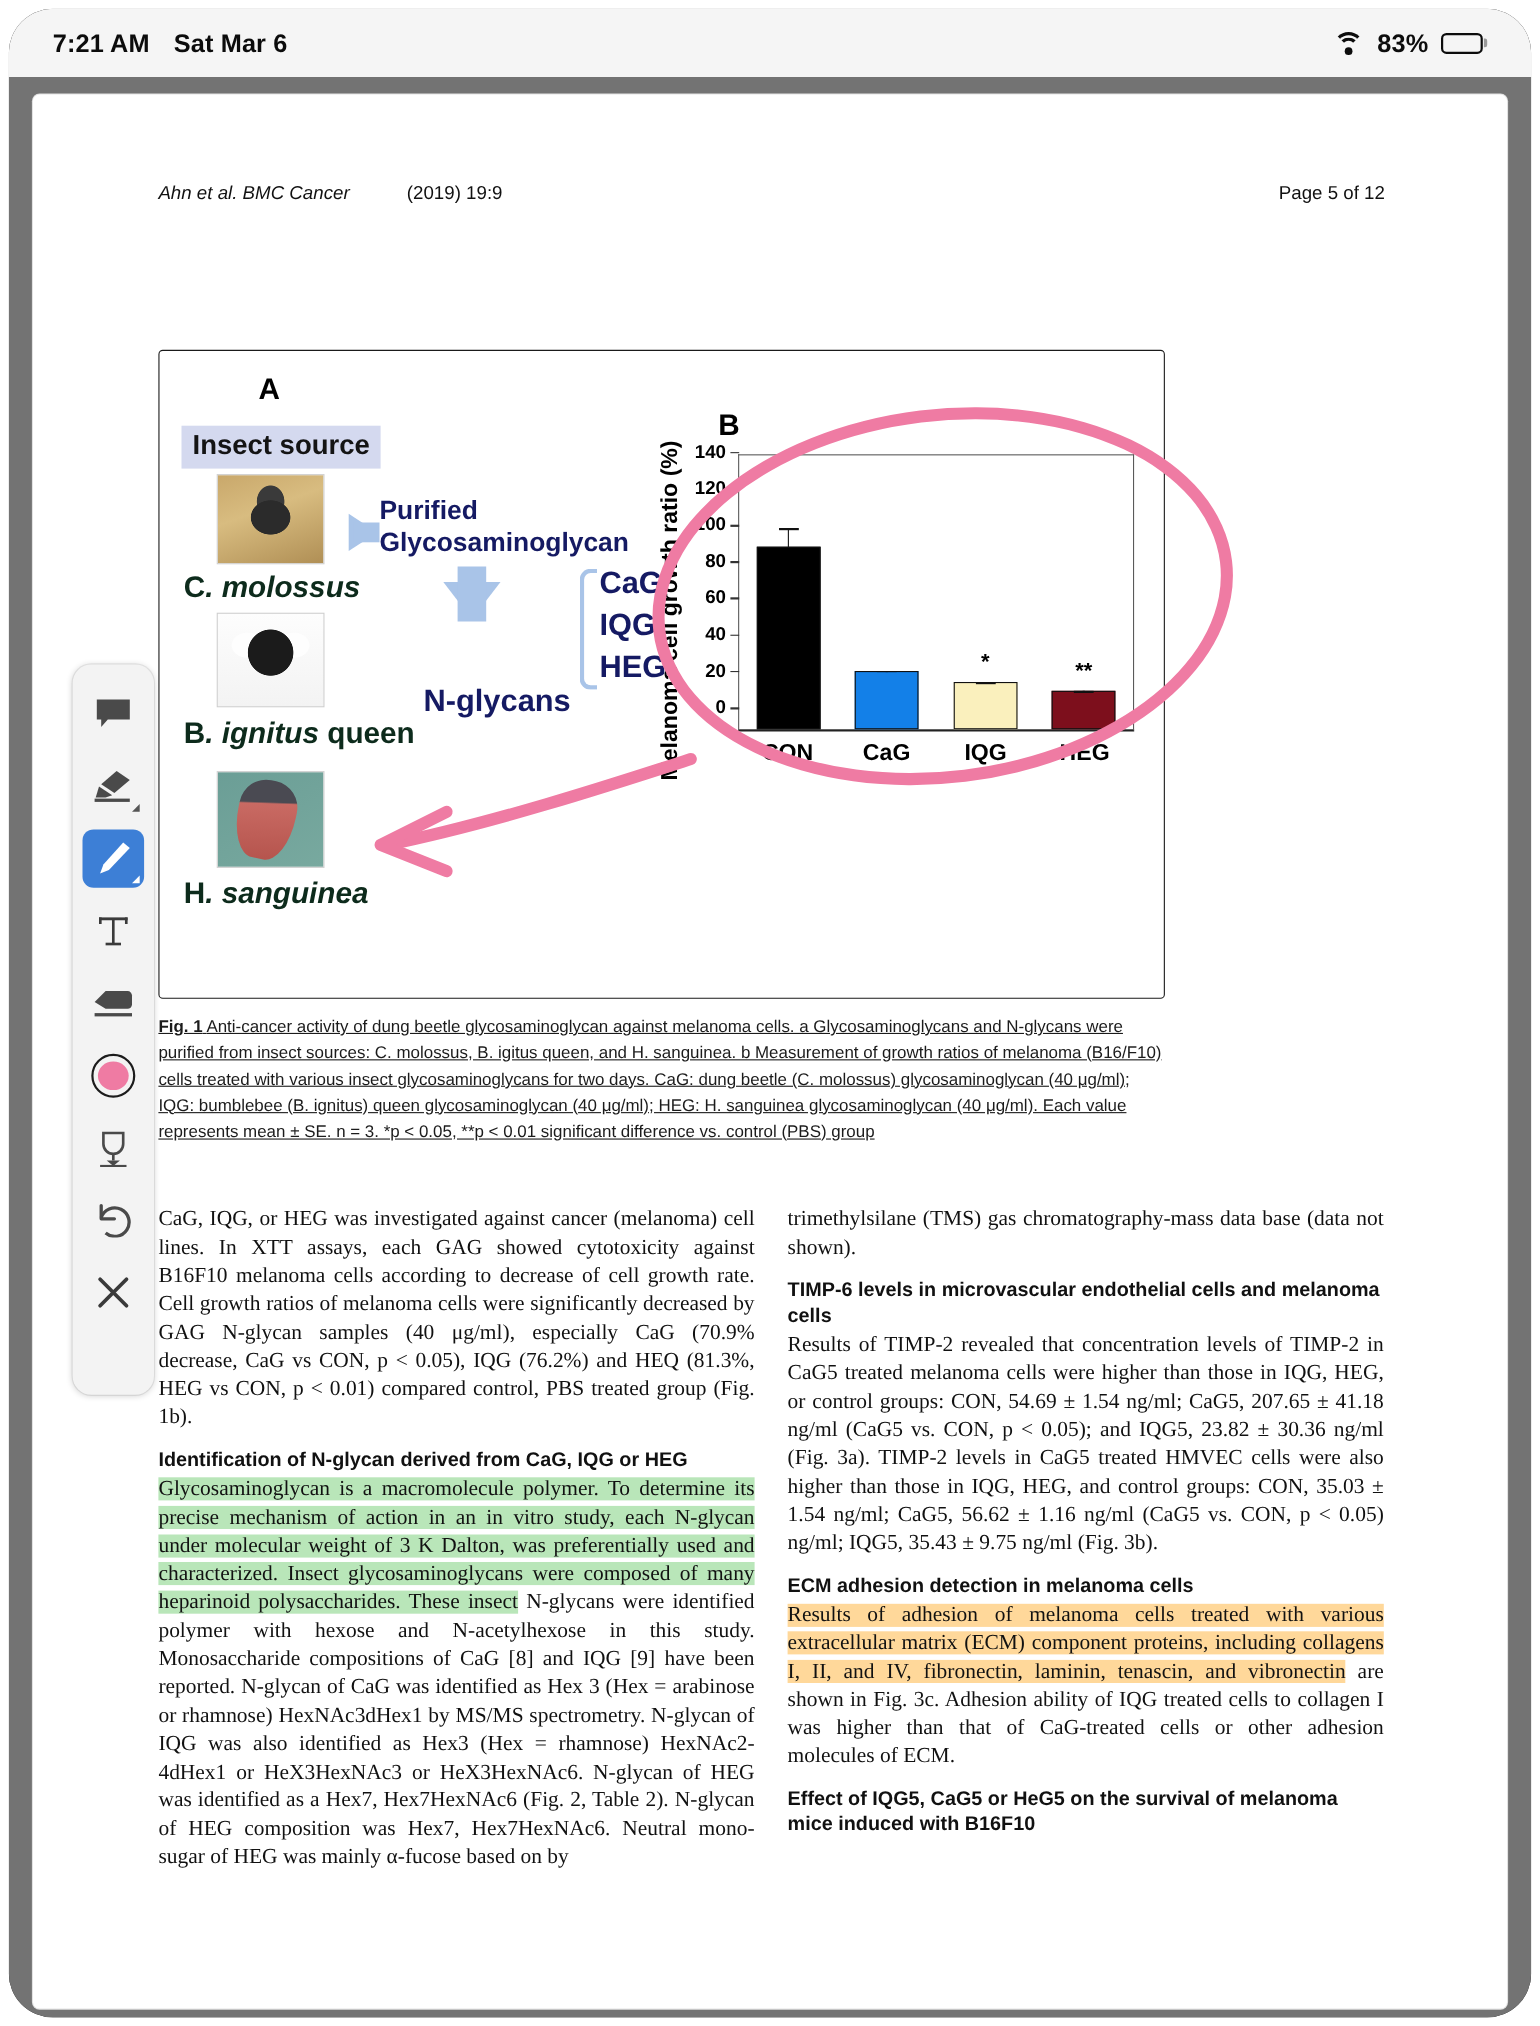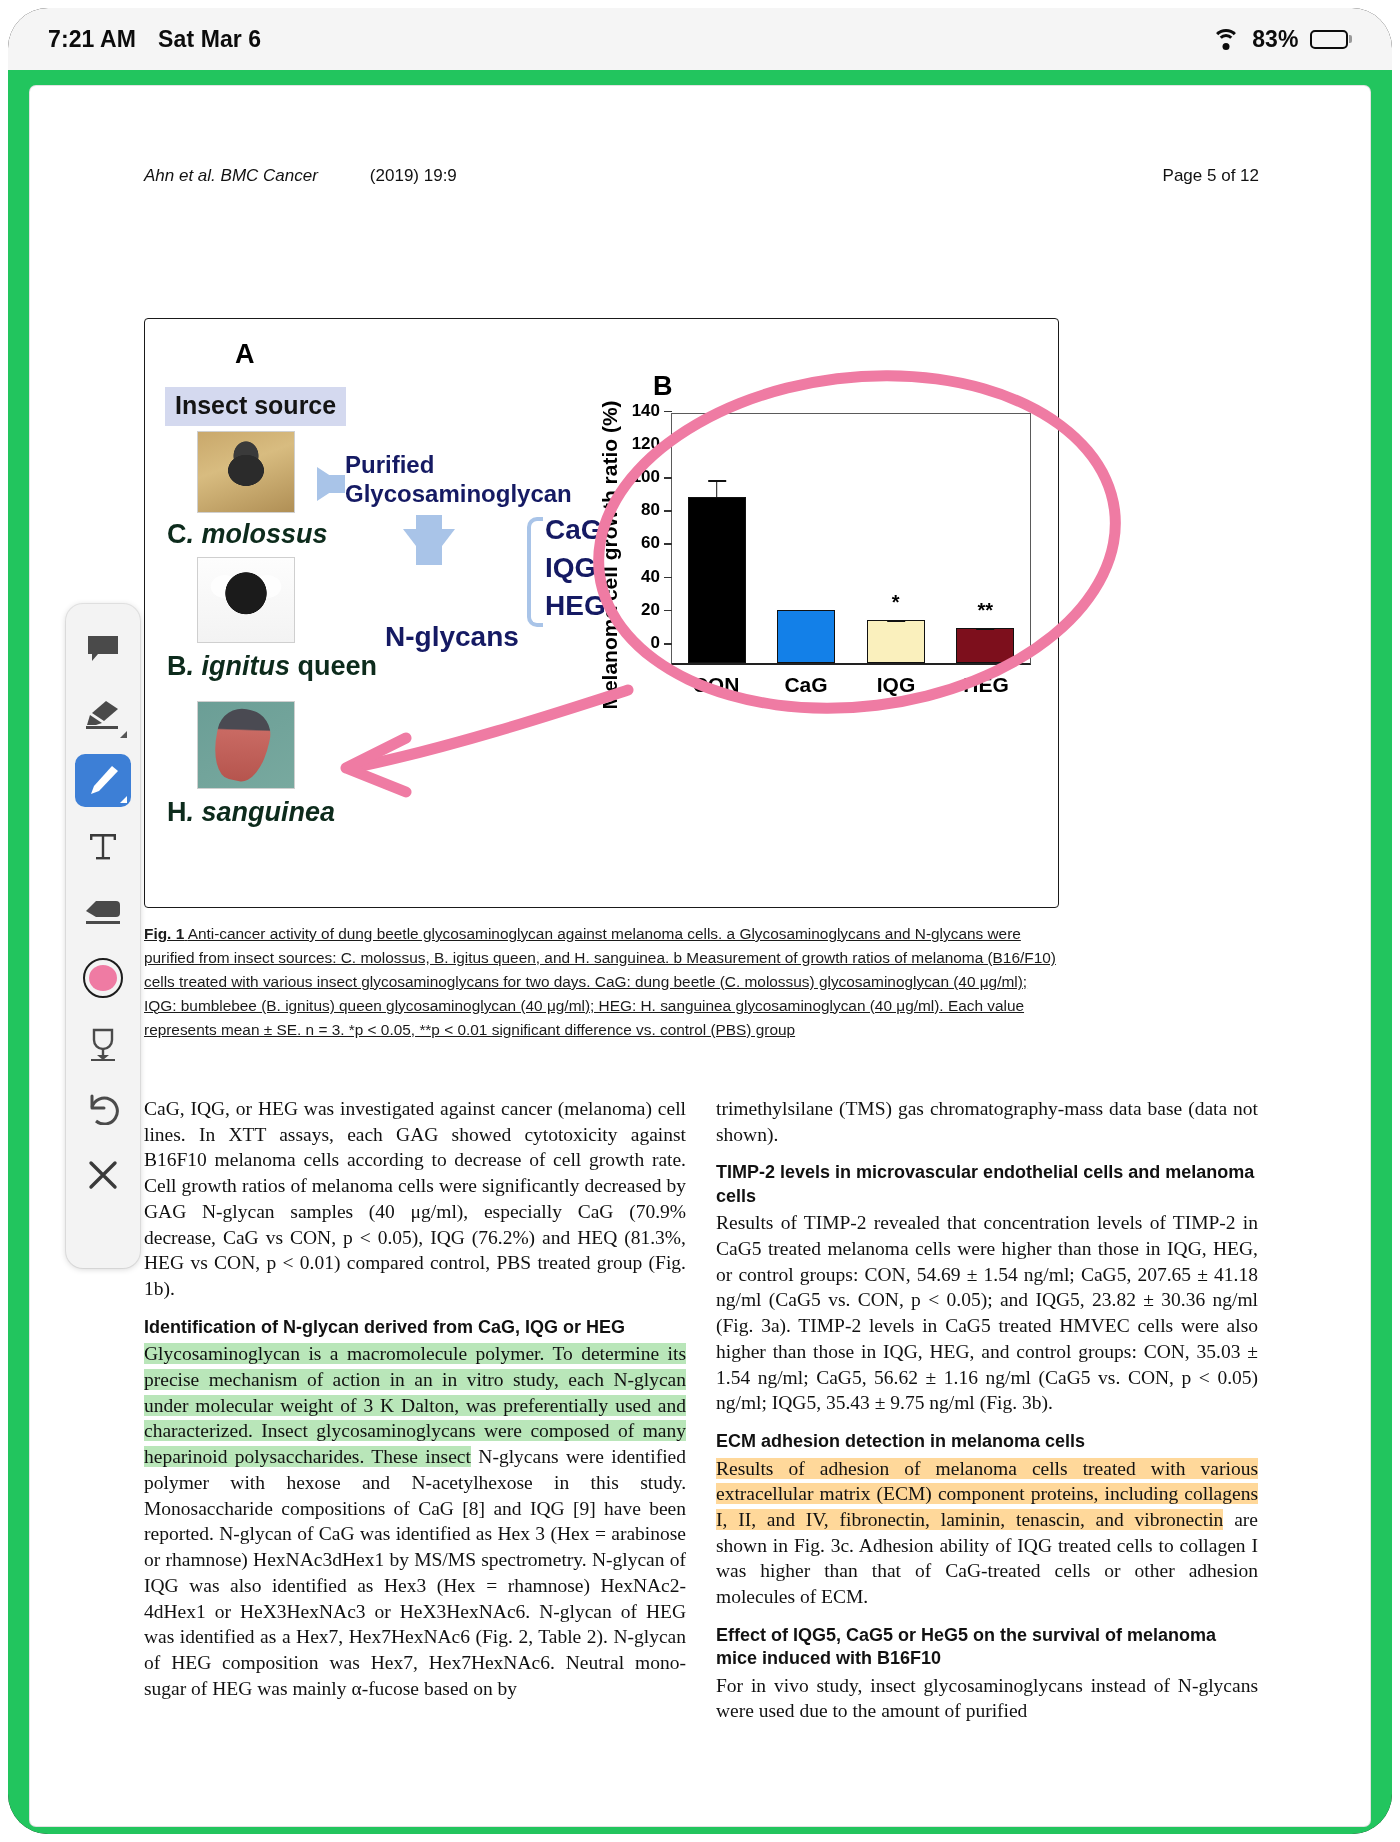--- a/index.html
+++ b/index.html
@@ -57,21 +57,21 @@
     border-radius: 5px; padding: 2px; position: relative;
   }
   .batt-fill { height: 100%; background: #0c0c0c; border-radius: 2px; }
   .batt-cap {
     width: 3px; height: 8px; background: #9a9a9a;
     border-radius: 0 2px 2px 0; margin-left: 1.5px;
   }
   
   .pagewrap {
     position: absolute; left: 0; top: 62px;
-    width: 1384px; height: 1764px; background: #22c55e;
+    width: 1384px; height: 1764px; background: #737373;
     overflow: hidden;
   }
   .page {
     position: absolute; left: 22px; top: 16px;
     width: 1340px; height: 1740px;
     background: #ffffff;
     border-radius: 6px;
     box-shadow: 0 0 0 1px #e2e2e2;
   }
   
@@ -422,26 +422,25 @@
     </div>
 
     <div class="cols">
       <div class="col">
         <p>CaG, IQG, or HEG was investigated against cancer (melanoma) cell lines. In XTT assays, each GAG showed cytotoxicity against B16F10 melanoma cells according to decrease of cell growth rate. Cell growth ratios of melanoma cells were significantly decreased by GAG N-glycan samples (40 μg/ml), especially CaG (70.9% decrease, CaG vs CON, p &lt; 0.05), IQG (76.2%) and HEQ (81.3%, HEG vs CON, p &lt; 0.01) compared control, PBS treated group (Fig. 1b).</p>
         <div class="sub">Identification of N-glycan derived from CaG, IQG or HEG</div>
         <p><span class="hi-green">Glycosaminoglycan is a macromolecule polymer. To determine its precise mechanism of action in an in vitro study, each N-glycan under molecular weight of 3 K Dalton, was preferentially used and characterized. Insect glycosaminoglycans were composed of many heparinoid polysaccharides. These insect</span> <span>N-glycans were identified polymer with hexose and N-acetylhexose in this study. Monosaccharide compositions of CaG [8] and IQG [9] have been reported. N-glycan of CaG was identified as Hex 3 (Hex = arabinose or rhamnose) HexNAc3dHex1 by MS/MS spectrometry. N-glycan of IQG was also identified as Hex3 (Hex = rhamnose) HexNAc2-4dHex1 or HeX3HexNAc3 or HeX3HexNAc6. N-glycan of HEG was identified as a Hex7, Hex7HexNAc6 (Fig. 2, Table 2). N-glycan of HEG composition was Hex7, Hex7HexNAc6. Neutral mono-sugar of HEG was mainly α-fucose based on by</span></p>
       </div>
       <div class="col">
         <p>trimethylsilane (TMS) gas chromatography-mass data base (data not shown).</p>
-        <div class="sub">TIMP-2 levels in microvascular endothelial cells and melanoma cells</div>
+        <div class="sub">TIMP-6 levels in microvascular endothelial cells and melanoma cells</div>
         <p>Results of TIMP-2 revealed that concentration levels of TIMP-2 in CaG5 treated melanoma cells were higher than those in IQG, HEG, or control groups: CON, 54.69 ± 1.54 ng/ml;  CaG5,  207.65 ± 41.18 ng/ml  (CaG5 vs. CON, p &lt; 0.05); and IQG5, 23.82 ± 30.36 ng/ml (Fig. 3a). TIMP-2 levels in CaG5 treated HMVEC cells were also higher than those in IQG, HEG, and control groups: CON, 35.03 ± 1.54 ng/ml;  CaG5,  56.62 ± 1.16 ng/ml  (CaG5  vs. CON, p &lt; 0.05) ng/ml; IQG5, 35.43 ± 9.75 ng/ml (Fig. 3b).</p>
         <div class="sub">ECM adhesion detection in melanoma cells</div>
         <p><span class="hi-orange">Results of adhesion of melanoma cells treated with various extracellular matrix (ECM) component proteins, including collagens I, II, and IV, fibronectin, laminin, tenascin, and vibronectin</span> <span>are shown in Fig. 3c. Adhesion ability of IQG treated cells to collagen I was higher than that of CaG-treated cells or other adhesion molecules of ECM.</span></p>
         <div class="sub">Effect of IQG5, CaG5 or HeG5 on the survival of melanoma mice induced with B16F10</div>
-        <p>For in vivo study, insect glycosaminoglycans instead of N-glycans were used due to the amount of purified</p>
       </div>
     </div>
 
   </div>
   </div>
 
   <div class="palette">
     <div class="tool">
       <svg width="34" height="30" viewBox="0 0 34 30">
         <path d="M2 2h30v18H12l-6 7v-7H2z" fill="#4a4a4a"></path>

